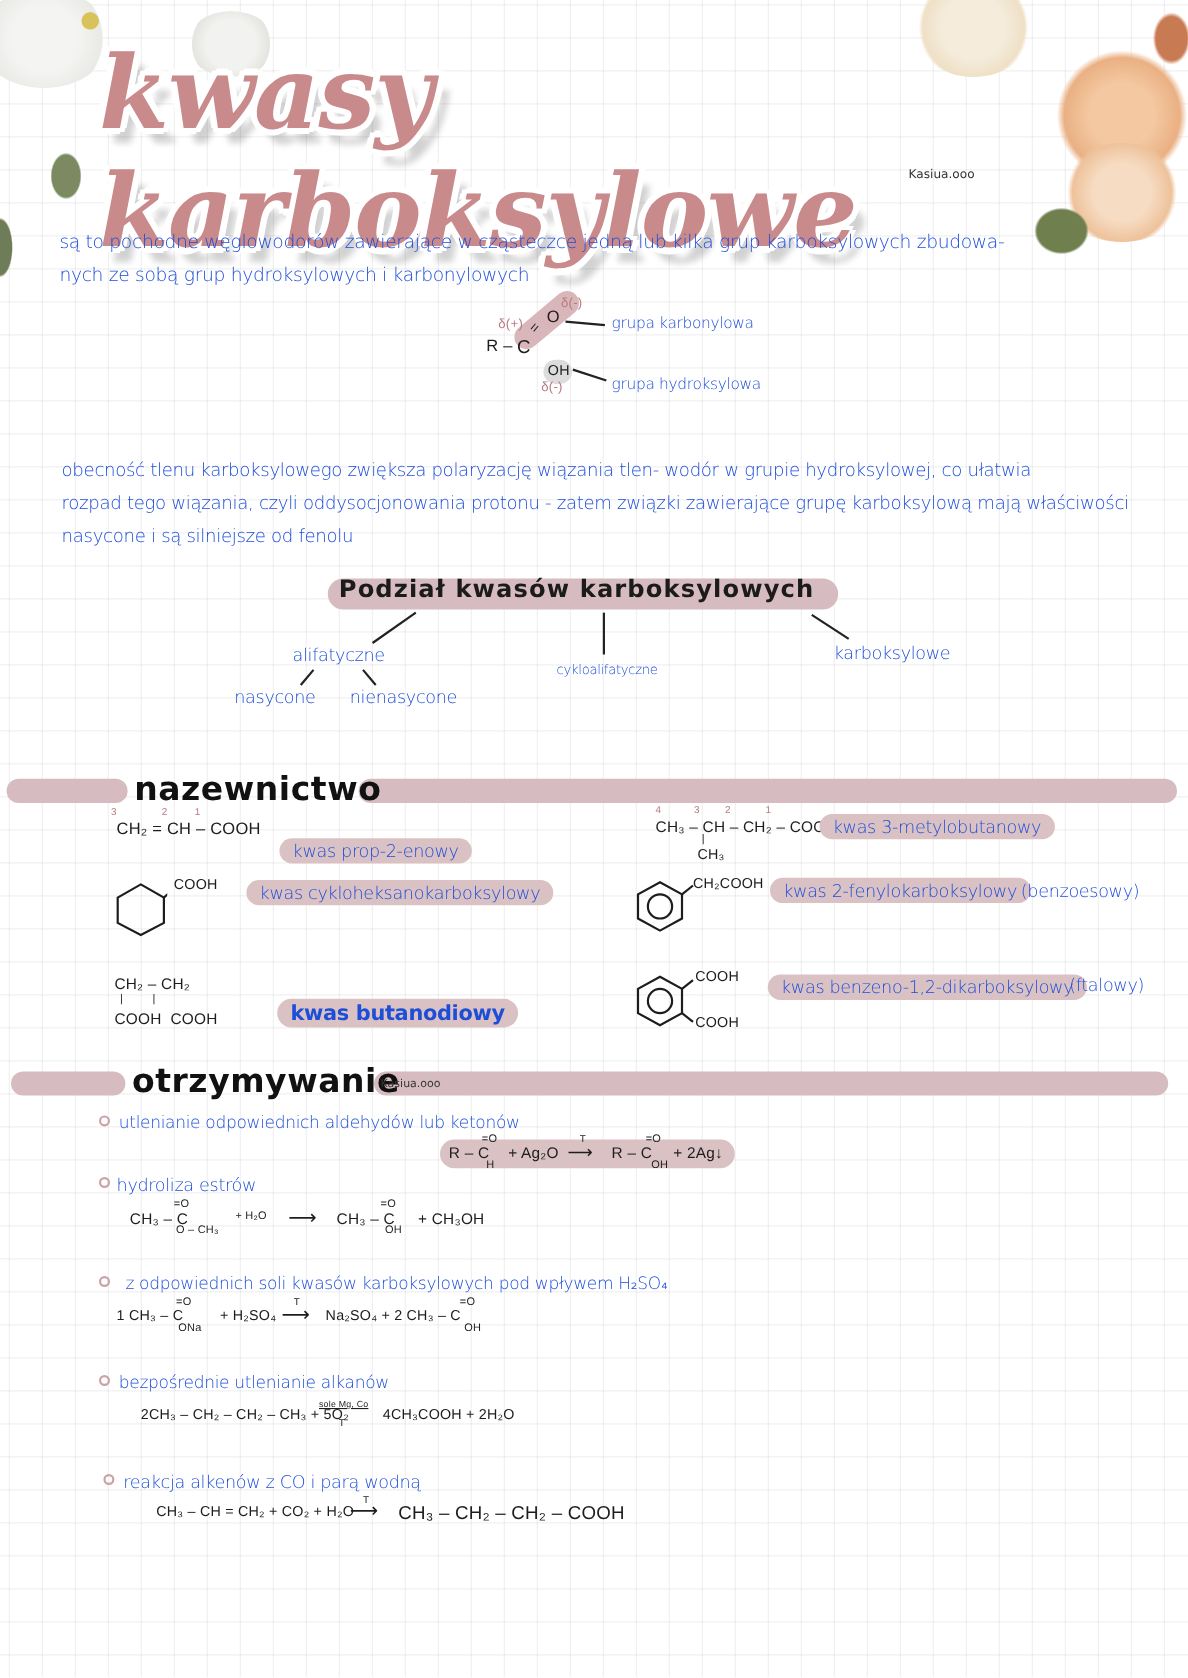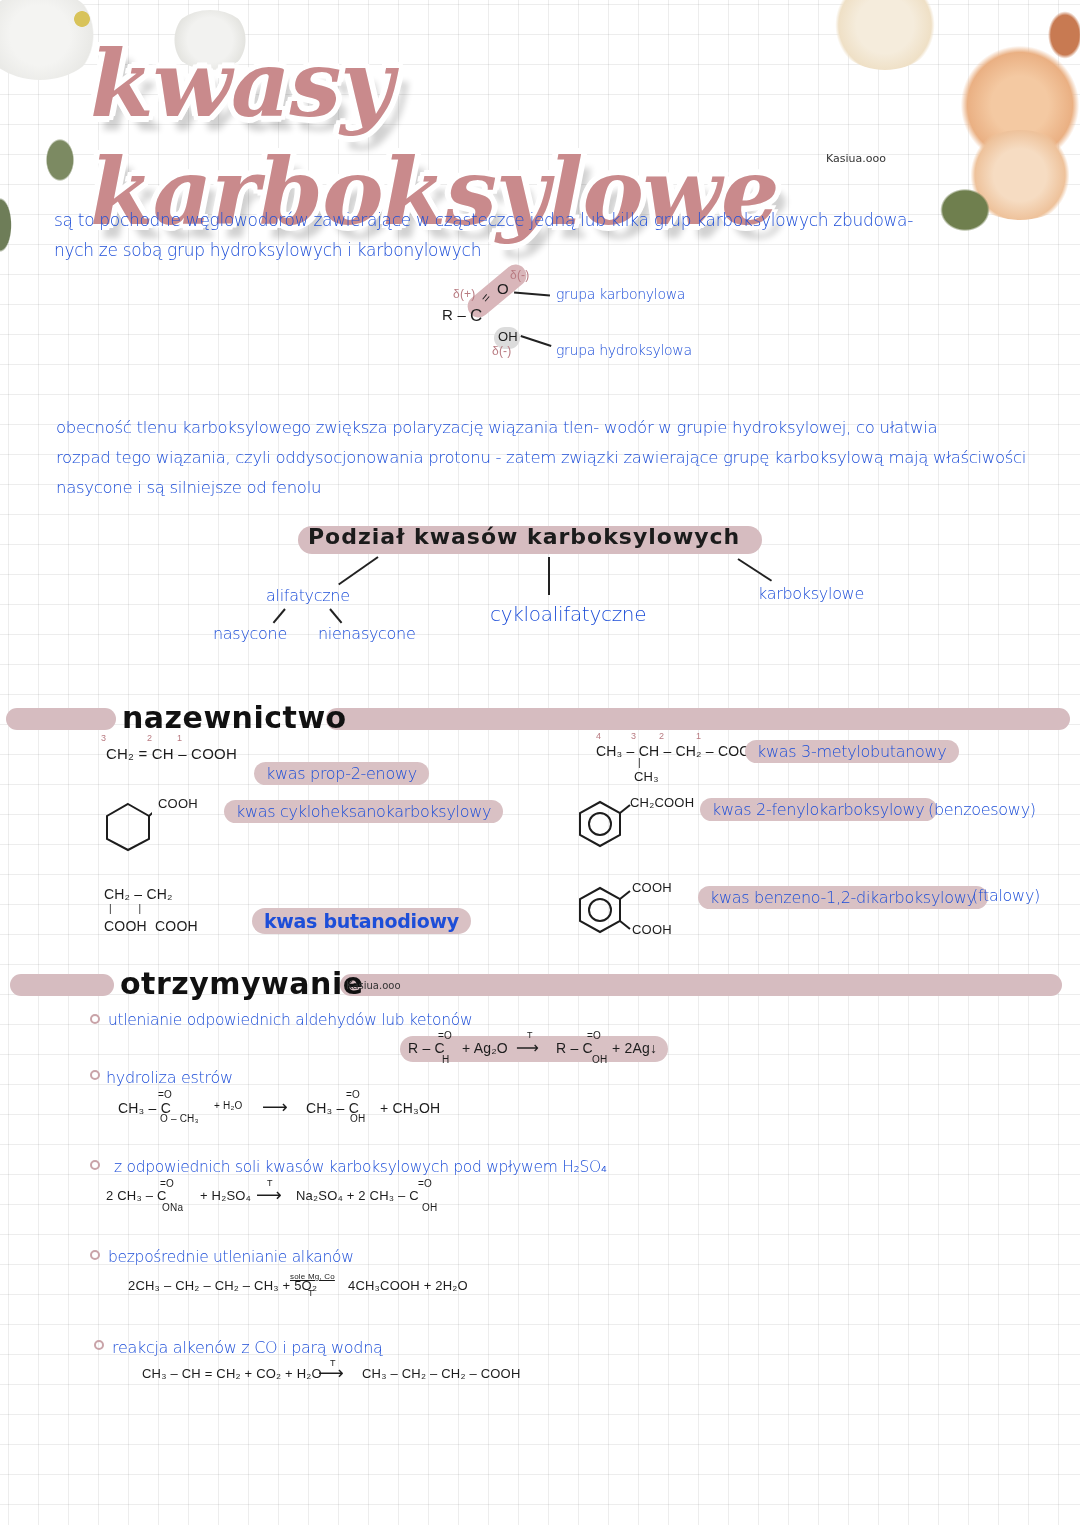--- a/index.html
+++ b/index.html
@@ -74,21 +74,21 @@
 <div class="abs" style="left:298px;top:526px;width:464px;height:28px;background:#d6bcc0;border-radius:14px;"></div>
 <div class="abs" style="left:308px;top:524px;font-weight:bold;font-size:22px;letter-spacing:1px;">Podział kwasów karboksylowych</div>
 <div class="arrow-line" style="left:378px;top:556px;width:48px;transform:rotate(145deg);"></div>
 <div class="arrow-line" style="left:549px;top:556px;width:38px;transform:rotate(90deg);"></div>
 <div class="arrow-line" style="left:738px;top:558px;width:40px;transform:rotate(33deg);"></div>
 <div class="abs hand" style="left:266px;top:586px;font-size:16px;">alifatyczne</div>
 <div class="arrow-line" style="left:285px;top:608px;width:18px;transform:rotate(130deg);"></div>
 <div class="arrow-line" style="left:330px;top:608px;width:18px;transform:rotate(50deg);"></div>
 <div class="abs hand" style="left:213px;top:624px;font-size:16px;">nasycone</div>
 <div class="abs hand" style="left:318px;top:624px;font-size:16px;">nienasycone</div>
-<div class="abs hand" style="left:490px;top:602px;font-size:20px;">cykloalifatyczne</div>
+<div class="abs hand" style="left:506px;top:602px;font-size:12px;">cykloalifatyczne</div>
 <div class="abs hand" style="left:758px;top:584px;font-size:16px;">karboksylowe</div>
 
 <div class="section-bar" style="left:6px;top:708px;width:110px;"></div>
 <div class="section-bar" style="left:326px;top:708px;width:744px;"></div>
 <div class="section-title" style="left:122px;top:700px;">nazewnictwo</div>
 
 <div>
   <div class="abs chem" style="left:101px;top:733px;font-size:9px;color:#b87a80;">3</div>
   <div class="abs chem" style="left:147px;top:733px;font-size:9px;color:#b87a80;">2</div>
   <div class="abs chem" style="left:177px;top:733px;font-size:9px;color:#b87a80;">1</div>
@@ -174,21 +174,21 @@
   <div class="abs chem" style="left:262px;top:1096px;font-size:18px;">⟶</div>
   <div class="abs chem" style="left:306px;top:1100px;font-size:14px;">CH₃ – C</div>
   <div class="abs chem" style="left:346px;top:1089px;font-size:10px;">=O</div>
   <div class="abs chem" style="left:350px;top:1113px;font-size:10px;">OH</div>
   <div class="abs chem" style="left:380px;top:1100px;font-size:14px;">+ CH₃OH</div>
 </div>
 
 <div>
   <div class="bullet" style="left:90px;top:1160px;"></div>
   <div class="abs hand" style="left:114px;top:1158px;font-size:15.5px;">z odpowiednich soli kwasów karboksylowych pod wpływem H₂SO₄</div>
-  <div class="abs chem" style="left:106px;top:1188px;font-size:13px;">2 CH₃ – C</div>
+  <div class="abs chem" style="left:106px;top:1188px;font-size:13px;">1 CH₃ – C</div>
   <div class="abs chem" style="left:160px;top:1178px;font-size:10px;">=O</div>
   <div class="abs chem" style="left:162px;top:1202px;font-size:10px;">ONa</div>
   <div class="abs chem" style="left:200px;top:1188px;font-size:13px;">+ H₂SO₄</div>
   <div class="abs chem" style="left:267px;top:1178px;font-size:9px;">T</div>
   <div class="abs chem" style="left:256px;top:1184px;font-size:18px;">⟶</div>
   <div class="abs chem" style="left:296px;top:1188px;font-size:13px;">Na₂SO₄ + 2 CH₃ – C</div>
   <div class="abs chem" style="left:418px;top:1178px;font-size:10px;">=O</div>
   <div class="abs chem" style="left:422px;top:1202px;font-size:10px;">OH</div>
 </div>
 
@@ -200,14 +200,14 @@
   <div class="abs chem" style="left:308px;top:1288px;font-size:9px;">T</div>
   <div class="abs chem" style="left:348px;top:1278px;font-size:13px;">4CH₃COOH + 2H₂O</div>
 </div>
 
 <div>
   <div class="bullet" style="left:94px;top:1340px;"></div>
   <div class="abs hand" style="left:112px;top:1338px;font-size:16px;">reakcja alkenów z CO i parą wodną</div>
   <div class="abs chem" style="left:142px;top:1366px;font-size:13px;text-align:right;">CH₃ – CH = CH₂ + CO₂ + H₂O</div>
   <div class="abs chem" style="left:330px;top:1358px;font-size:9px;">T</div>
   <div class="abs chem" style="left:318px;top:1362px;font-size:18px;">⟶</div>
-  <div class="abs chem" style="left:362px;top:1366px;font-size:13px;">CH₃ – CH₂ – CH₂ – COOH</div>
+  <div class="abs chem" style="left:362px;top:1366px;font-size:17px;">CH₃ – CH₂ – CH₂ – COOH</div>
 </div>
 
 </body></html>

